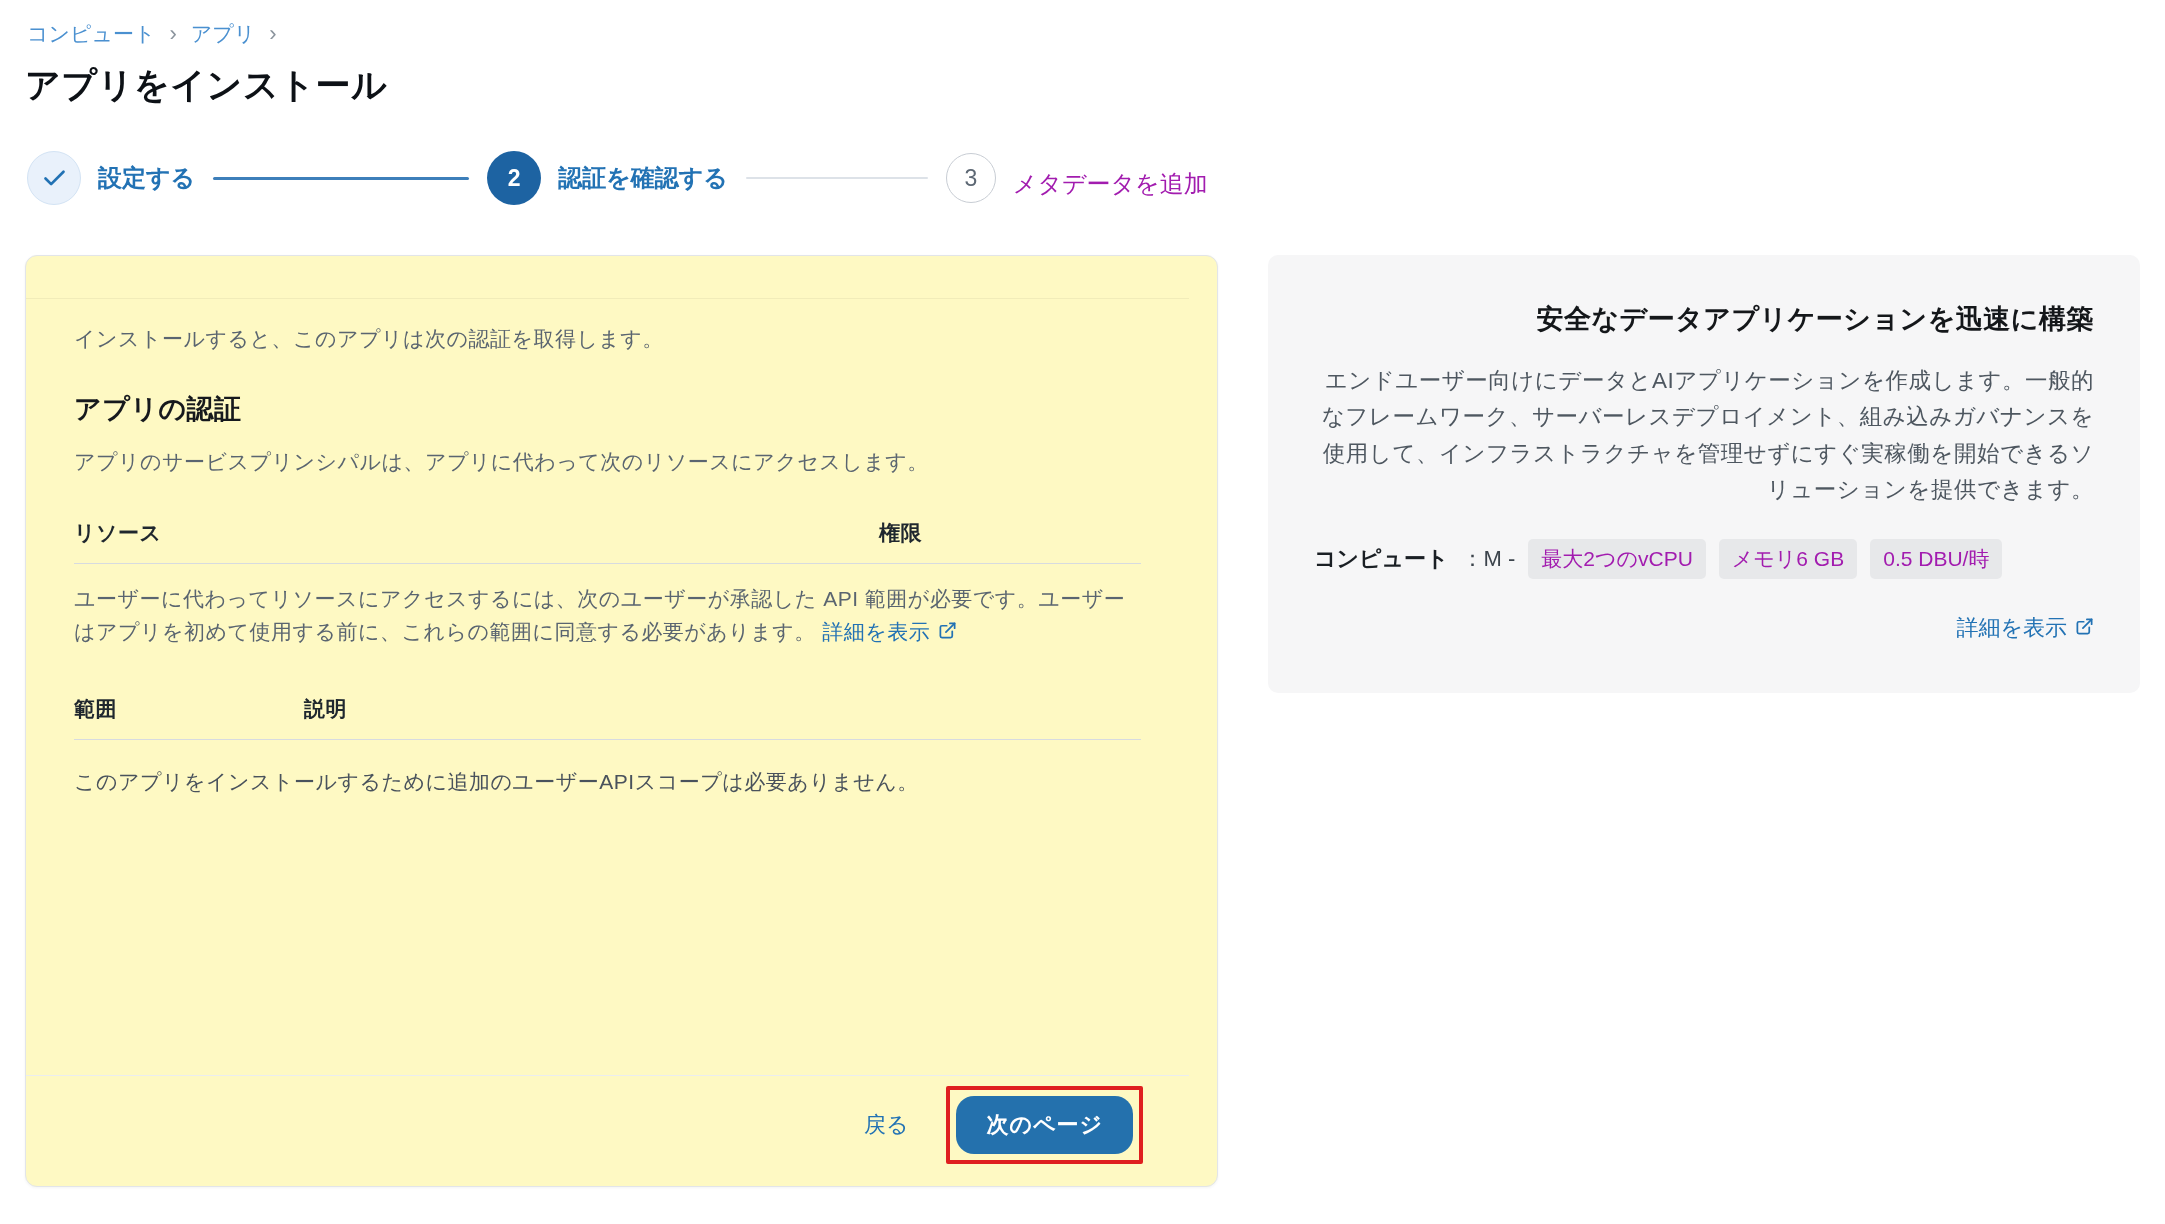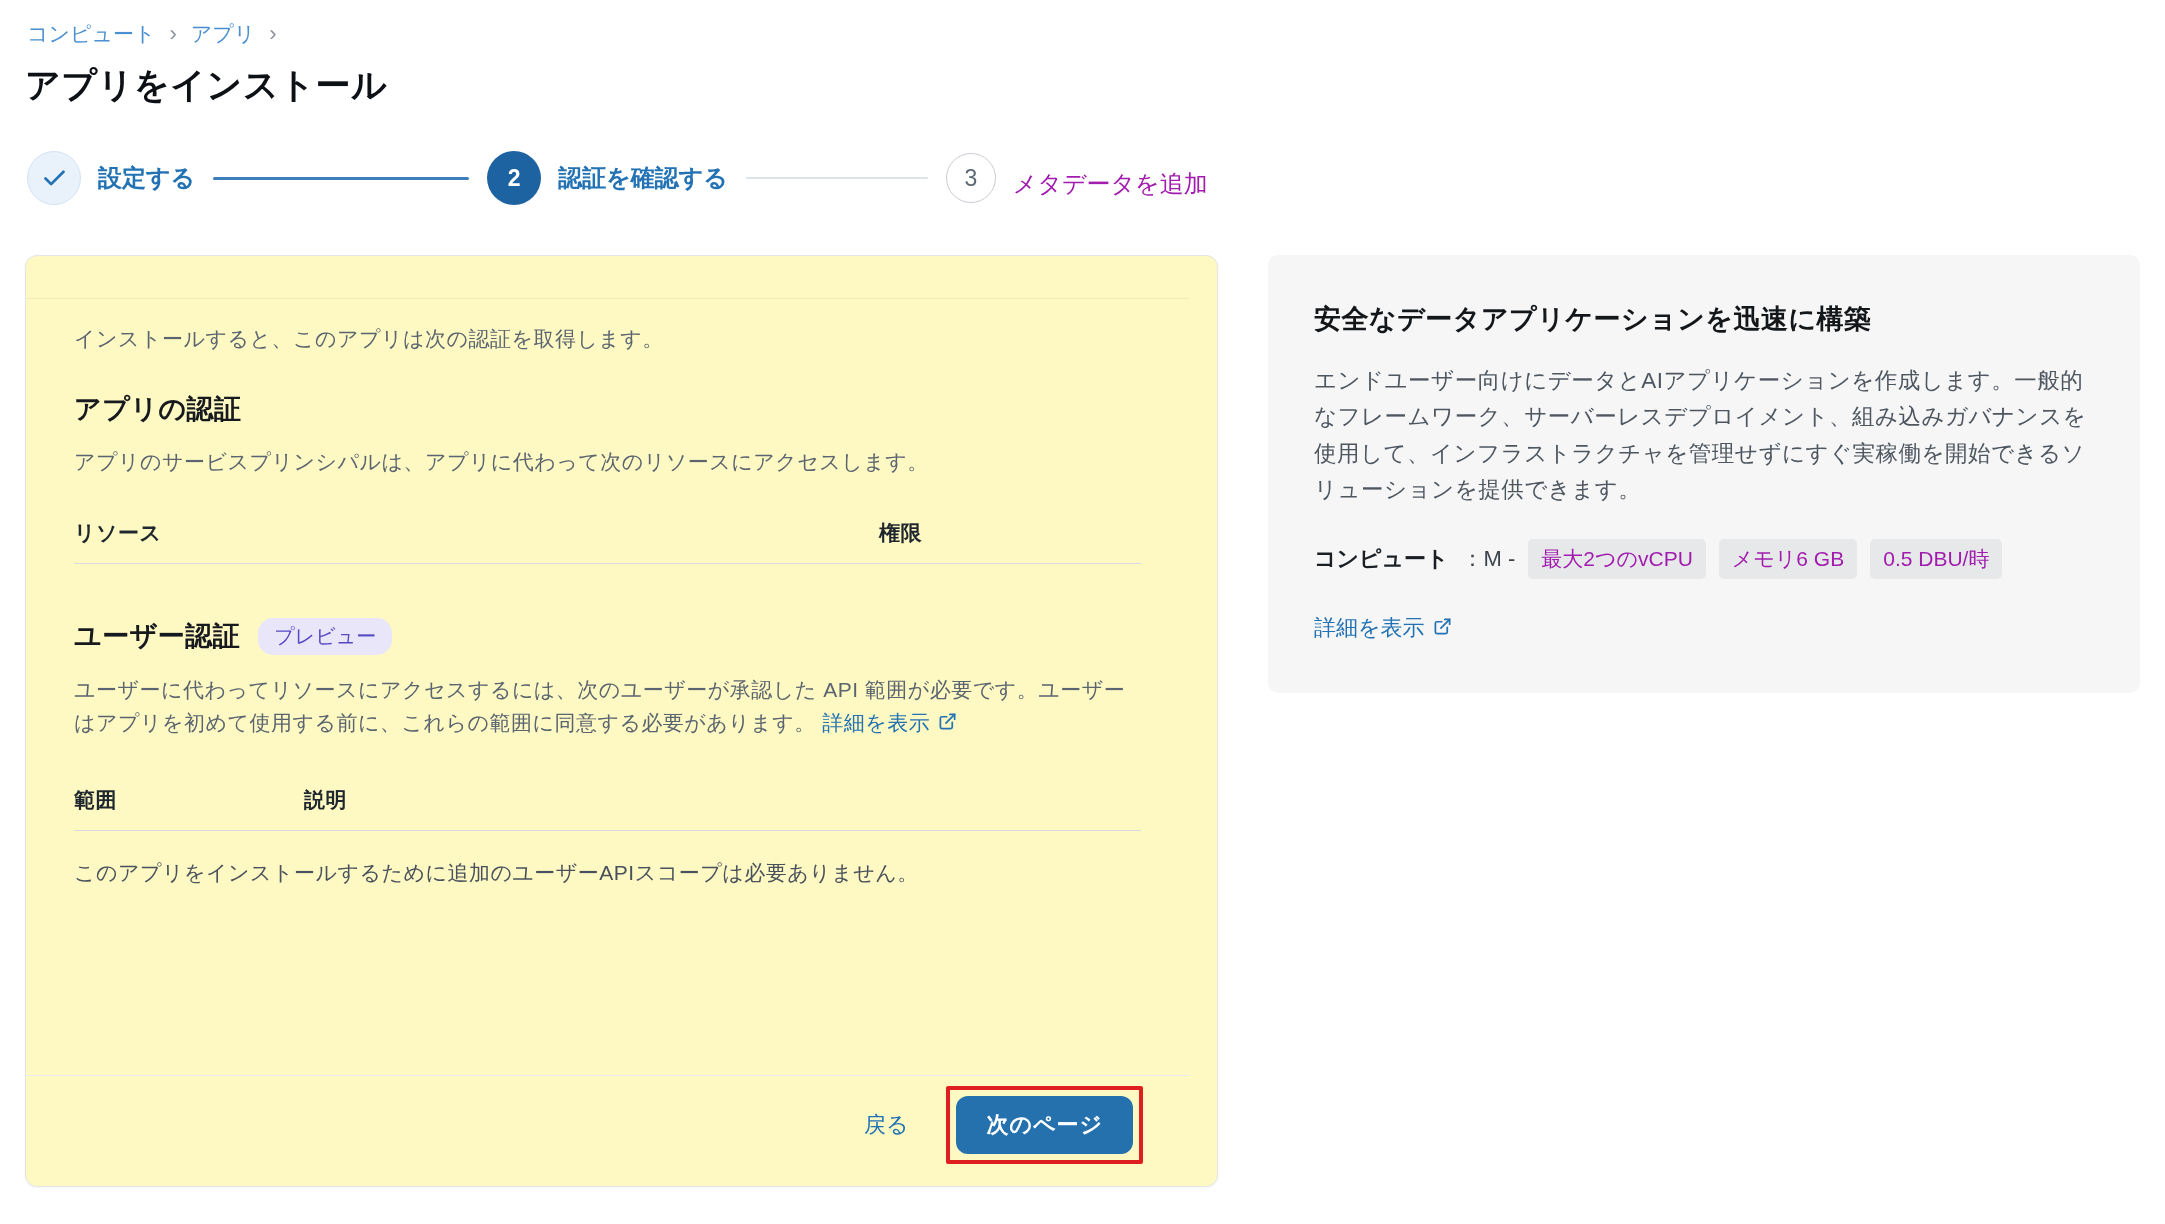--- a/index.html
+++ b/index.html
@@ -66,25 +66,25 @@
   .user-auth-head{display:flex;align-items:center;gap:18px;margin-top:54px;}
   .preview-badge{background:var(--badge-purple-bg);color:var(--badge-purple-text);
     font-size:20px;padding:5px 16px;border-radius:15px;white-space:nowrap;}
   .inline-link{color:var(--accent);text-decoration:none;cursor:pointer;display:inline-flex;align-items:center;gap:8px;}
   .empty-msg{font-size:21px;color:#49525c;margin-top:28px;letter-spacing:.5px;}
 
   .card-footer{margin-top:auto;border-top:1px solid #ebedf0;margin-left:-48px;margin-right:-48px;
     padding:10px 46px 0 48px;display:flex;align-items:center;justify-content:flex-end;font-family:Liberation Serif, serif;}
   .back-link{color:var(--accent);font-size:22px;font-weight:500;text-decoration:none;cursor:pointer;margin-right:38px;}
   .red-annotation{border:4px solid var(--annotation-red);padding:6px;border-radius:2px;}
-  .next-btn{background:#2471ad;color:#fff;border:none;border-radius:12px;font-size:22px;font-weight:bold;
+  .next-btn{background:#2471ad;color:#fff;border:none;border-radius:18px;font-size:22px;font-weight:bold;
     padding:14px 30px;cursor:pointer;letter-spacing:1px;font-family:inherit;}
 
   
-  .info-panel{width:872px;background:var(--panel-bg);border-radius:10px;padding:46px 46px 50px 46px;}
+  .info-panel{width:872px;background:var(--panel-bg);border-radius:10px;padding:46px 46px 50px 46px;text-align:right;}
   .info-title{font-size:27px;font-weight:bold;color:#14171a;letter-spacing:.5px;}
   .info-desc{font-size:22.5px;color:#4e5760;line-height:1.62;margin-top:26px;letter-spacing:.5px;}
   .compute-row{display:flex;align-items:center;flex-wrap:wrap;gap:13px;margin-top:30px;font-size:22px;}
   .compute-label{font-weight:bold;color:#1a1f24;}
   .compute-size{color:#3c444c;}
   .chip{background:var(--chip-bg);color:#a21caf;font-size:21px;padding:6px 13px;border-radius:5px;white-space:nowrap;}
   .info-link{margin-top:34px;font-size:22px;}
 </style>
 </head>
 <body>
@@ -130,24 +130,20 @@
       <h2 class="section-title">アプリの認証</h2>
       <p class="section-desc">アプリのサービスプリンシパルは、アプリに代わって次のリソースにアクセスします。</p>
 
       <div class="tbl">
         <div class="tbl-head cols-resource">
           <span>リソース</span>
           <span>権限</span>
         </div>
       </div>
 
-      <div class="user-auth-head">
-        <h2 class="section-title" style="margin-top:0">ユーザー認証</h2>
-        <span class="preview-badge">プレビュー</span>
-      </div>
       <p class="section-desc">
         <span>ユーザーに代わってリソースにアクセスするには、次のユーザーが承認した API 範囲が必要です。ユーザーはアプリを初めて使用する前に、これらの範囲に同意する必要があります。</span>
         <a class="inline-link">
           <span>詳細を表示</span>
           <span class="ext-icon">
             <svg viewBox="0 0 24 24" width="19" height="19" fill="none" stroke="currentColor" stroke-width="2.2" stroke-linecap="round" stroke-linejoin="round">
                 <path d="M18 13v6a2 2 0 0 1-2 2H5a2 2 0 0 1-2-2V8a2 2 0 0 1 2-2h6"></path>
                 <polyline points="15 3 21 3 21 9"></polyline>
                 <line x1="10" y1="14" x2="21" y2="3"></line>
               </svg>

